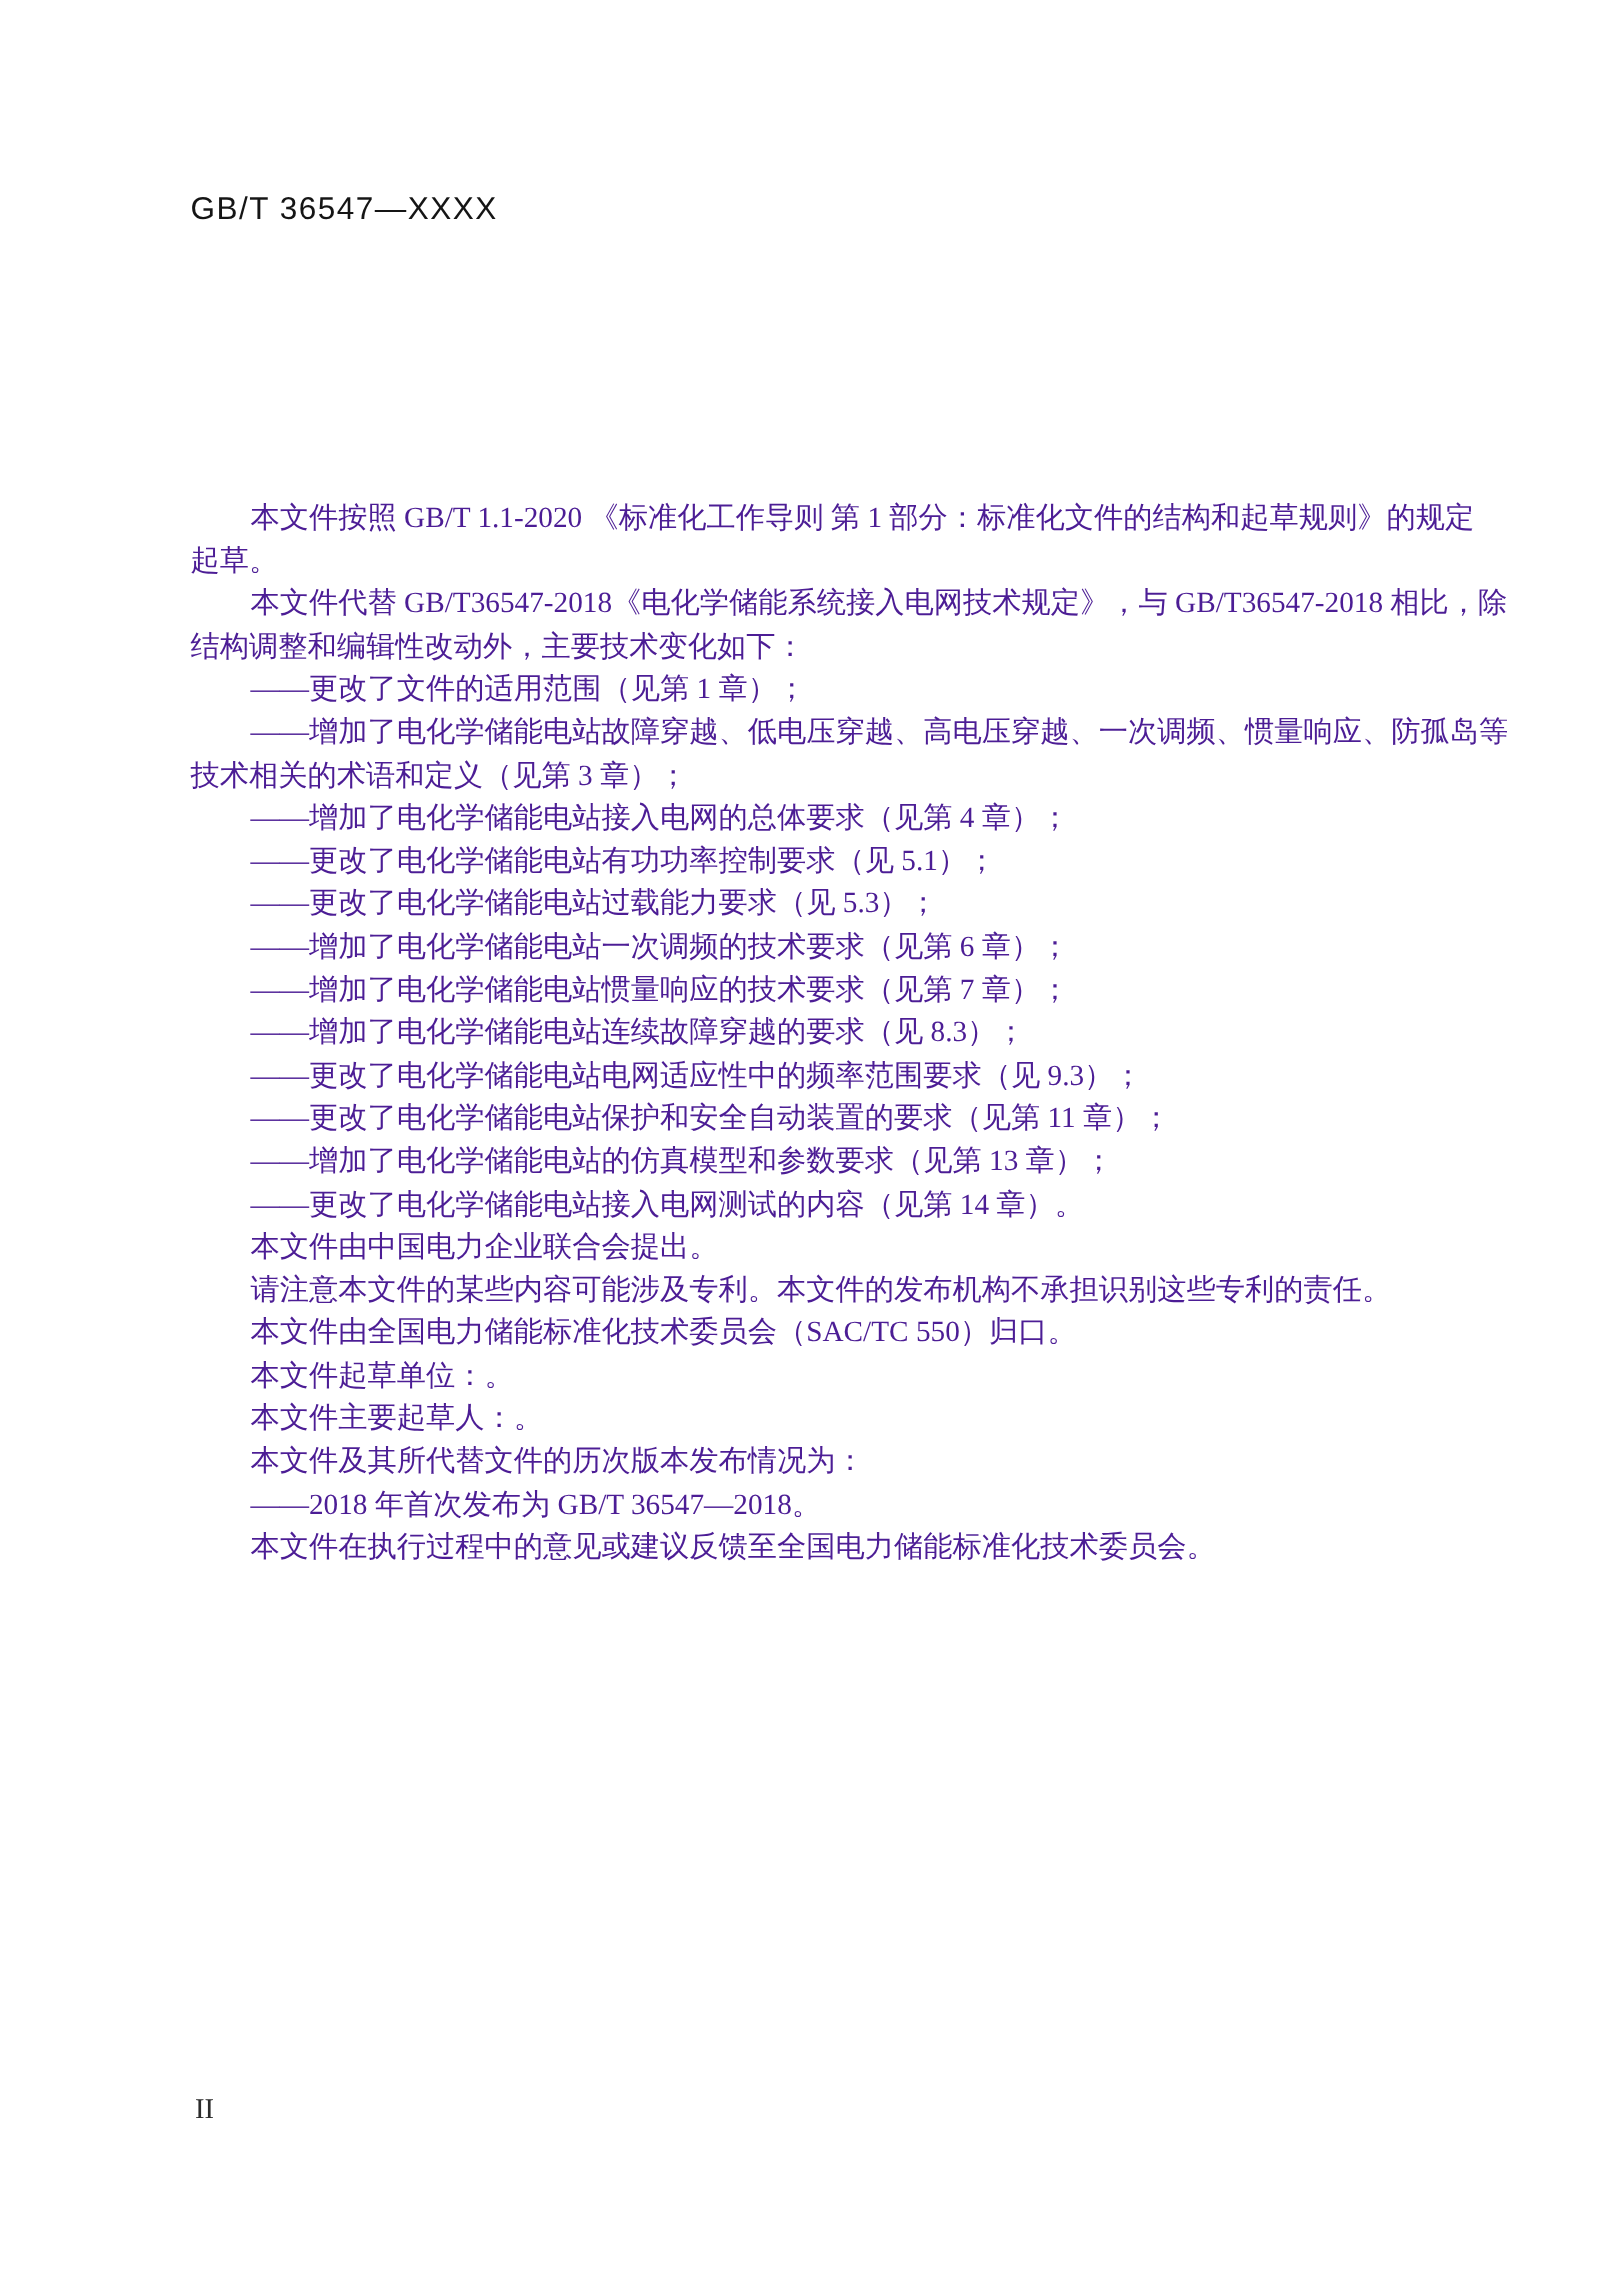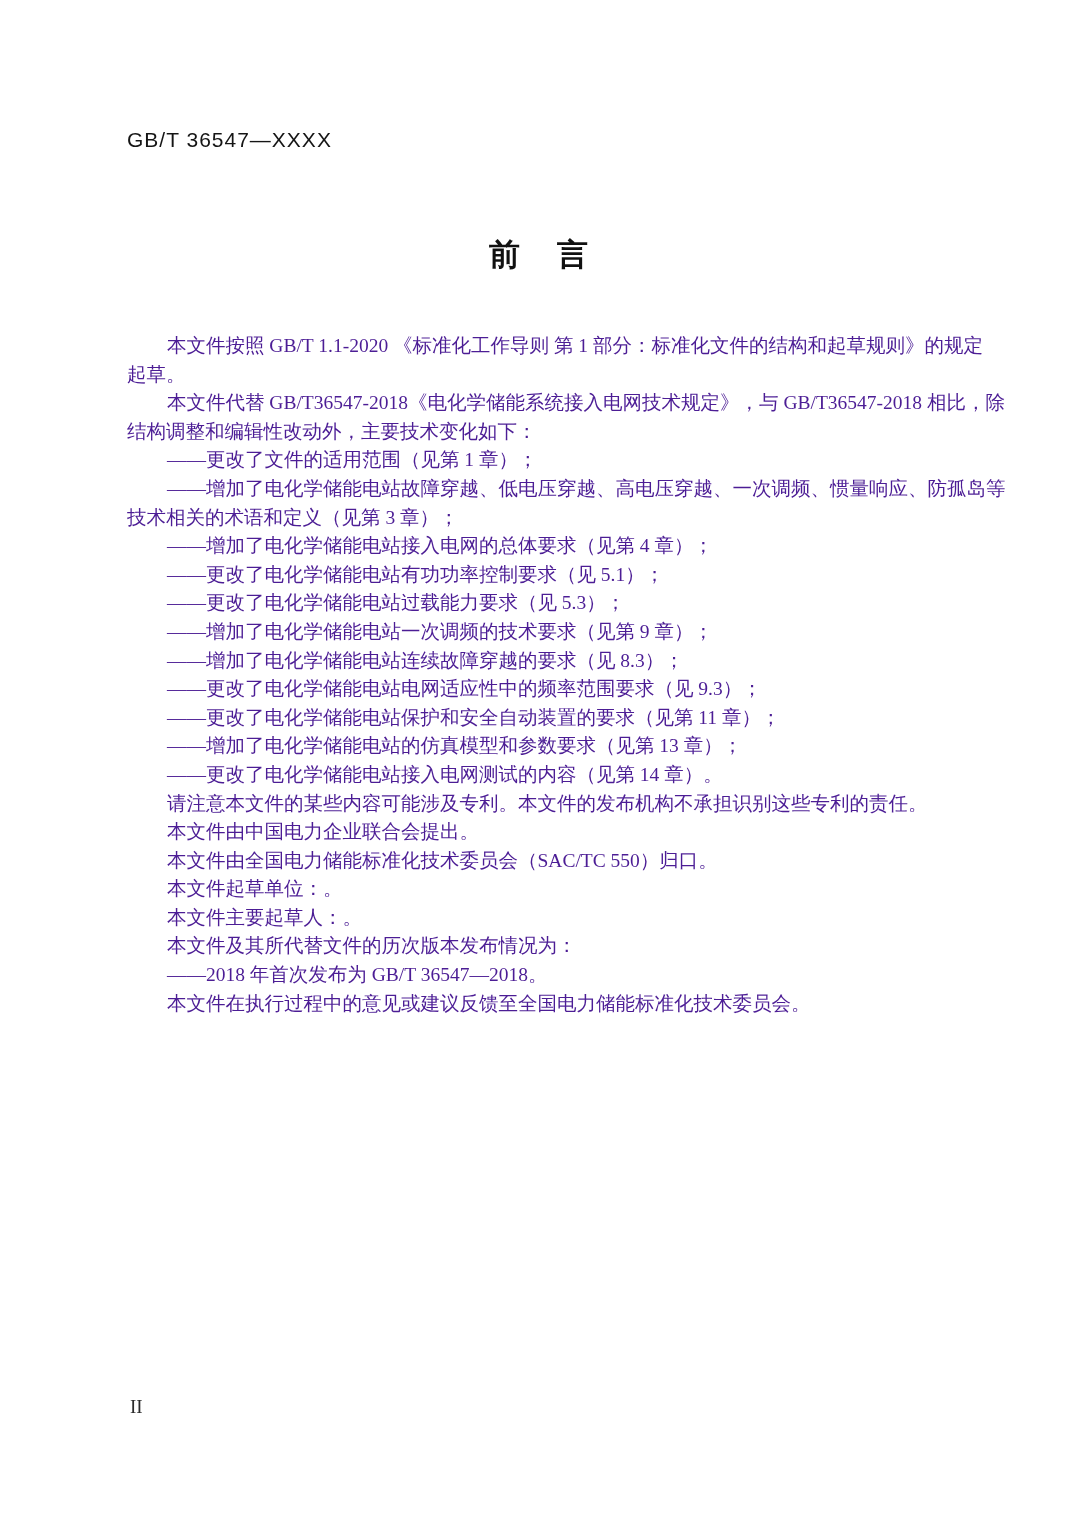--- a/index.html
+++ b/index.html
@@ -59,41 +59,41 @@
       color: #2b2b2b;
       font-family: Liberation Serif, serif;
     }
   </style>
 </head>
 <body>
 
 <div class="page">
   <div class="doc-code">GB/T 36547—XXXX</div>
 
-  <div class="doc-title">前　言</div>
 
   <div class="doc-body">
       <div class="line indent">本文件按照 GB/T 1.1-2020 《标准化工作导则 第 1 部分：标准化文件的结构和起草规则》的规定</div>
       <div class="line">起草。</div>
       <div class="line indent">本文件代替 GB/T36547-2018《电化学储能系统接入电网技术规定》，与 GB/T36547-2018 相比，除</div>
       <div class="line">结构调整和编辑性改动外，主要技术变化如下：</div>
       <div class="line indent">——更改了文件的适用范围（见第 1 章）；</div>
       <div class="line indent">——增加了电化学储能电站故障穿越、低电压穿越、高电压穿越、一次调频、惯量响应、防孤岛等</div>
       <div class="line">技术相关的术语和定义（见第 3 章）；</div>
       <div class="line indent">——增加了电化学储能电站接入电网的总体要求（见第 4 章）；</div>
       <div class="line indent">——更改了电化学储能电站有功功率控制要求（见 5.1）；</div>
       <div class="line indent">——更改了电化学储能电站过载能力要求（见 5.3）；</div>
-      <div class="line indent">——增加了电化学储能电站一次调频的技术要求（见第 9 章）；</div>
+      <div class="line indent">——增加了电化学储能电站一次调频的技术要求（见第 6 章）；</div>
+      <div class="line indent">——增加了电化学储能电站惯量响应的技术要求（见第 7 章）；</div>
       <div class="line indent">——增加了电化学储能电站连续故障穿越的要求（见 8.3）；</div>
       <div class="line indent">——更改了电化学储能电站电网适应性中的频率范围要求（见 9.3）；</div>
       <div class="line indent">——更改了电化学储能电站保护和安全自动装置的要求（见第 11 章）；</div>
       <div class="line indent">——增加了电化学储能电站的仿真模型和参数要求（见第 13 章）；</div>
       <div class="line indent">——更改了电化学储能电站接入电网测试的内容（见第 14 章）。</div>
+      <div class="line indent">本文件由中国电力企业联合会提出。</div>
       <div class="line indent">请注意本文件的某些内容可能涉及专利。本文件的发布机构不承担识别这些专利的责任。</div>
-      <div class="line indent">本文件由中国电力企业联合会提出。</div>
       <div class="line indent">本文件由全国电力储能标准化技术委员会（SAC/TC 550）归口。</div>
       <div class="line indent">本文件起草单位：。</div>
       <div class="line indent">本文件主要起草人：。</div>
       <div class="line indent">本文件及其所代替文件的历次版本发布情况为：</div>
       <div class="line indent">——2018 年首次发布为 GB/T 36547—2018。</div>
       <div class="line indent">本文件在执行过程中的意见或建议反馈至全国电力储能标准化技术委员会。</div>
     </div>
 
   <div class="page-number">II</div>
 </div>

